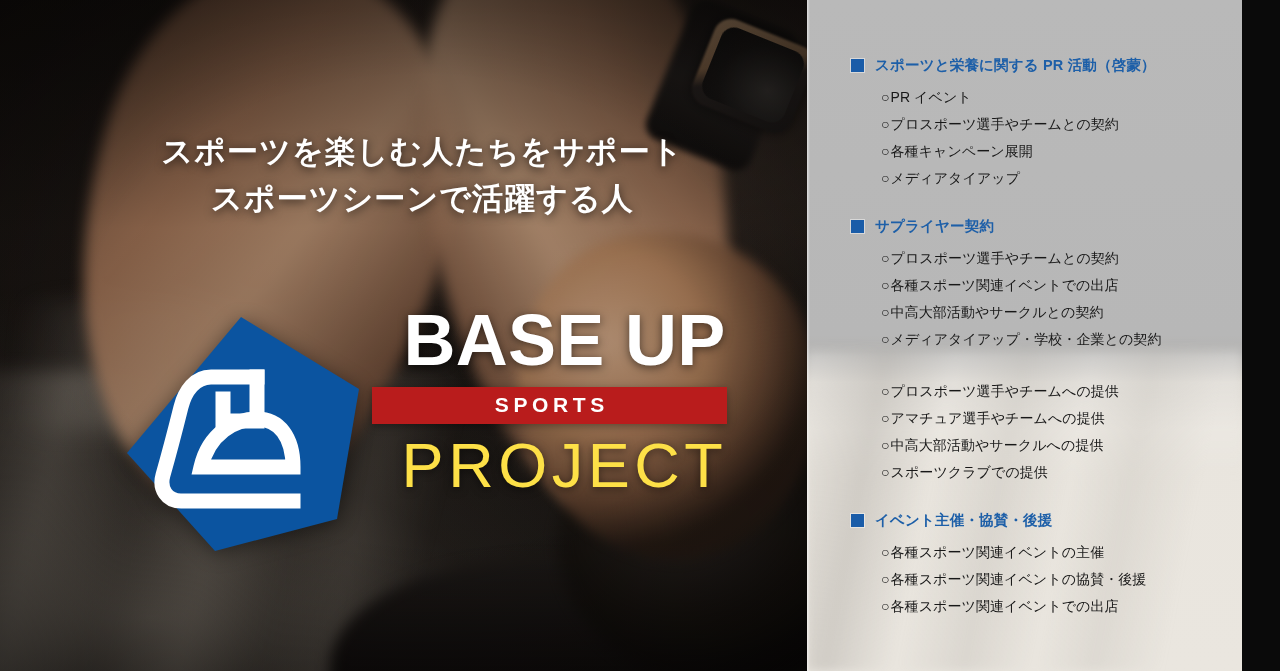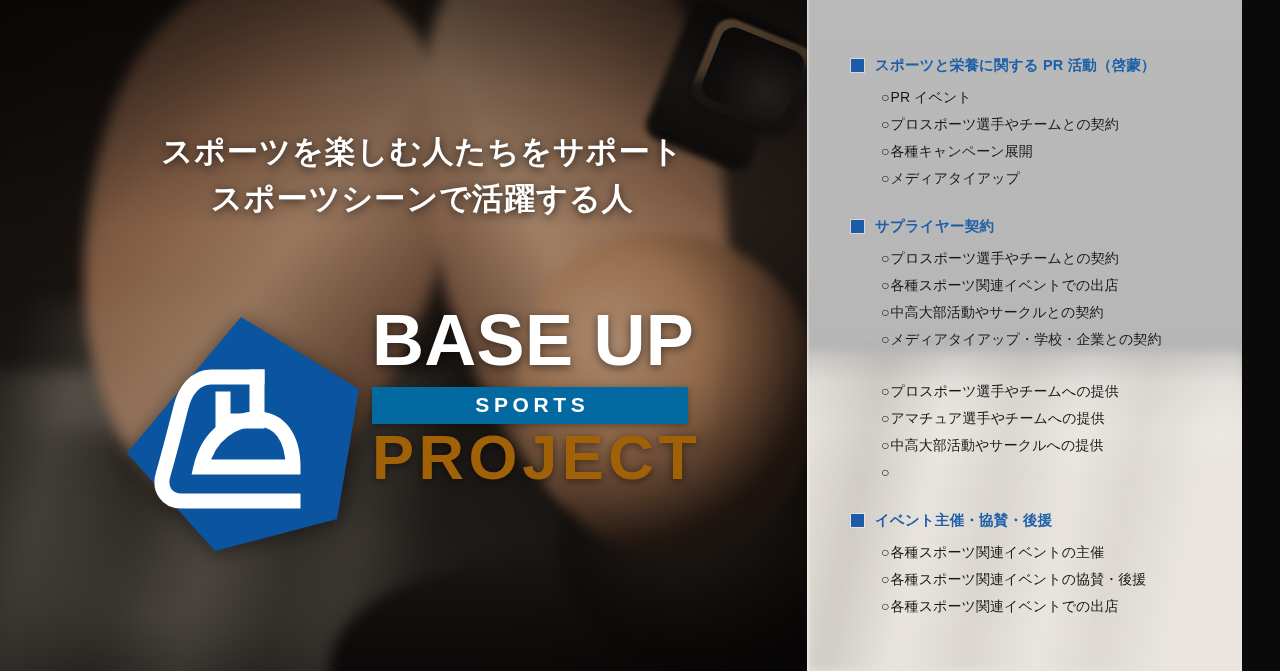--- a/index.html
+++ b/index.html
@@ -123,37 +123,37 @@
 
   
   .lockup{ position:absolute; left:0; top:305px; width:845px; height:250px; }
 
   .logo-mark{
     position:absolute; left:123px; top:10px; width:240px; height:238px;
   }
   .logo-mark svg{ display:block; width:100%; height:100%;
     filter:drop-shadow(0 3px 10px rgba(0,0,0,.45)); }
 
-  .wordmark{ position:absolute; left:372px; top:0; width:385px; }
+  .wordmark{ position:absolute; left:372px; top:0; width:385px;text-align:center; }
   .wm-main{
     color:#fff; font-weight:700; font-size:72px; line-height:.98;
     letter-spacing:.004em; white-space:nowrap;
     text-shadow:0 2px 10px rgba(0,0,0,.55);
   }
   .wm-bar{
-    margin-top:11px; width:316px; height:37px;
-    background:#0369a1; display:flex; align-items:center; justify-content:center;
+    margin-top:11px; width:355px; height:37px;
+    background:#b91c1c; display:flex; align-items:center; justify-content:center;
     box-shadow:0 2px 8px rgba(0,0,0,.35);
   }
   .wm-bar span{
     color:#fff; font-weight:700; font-size:21px; letter-spacing:.22em;
     text-indent:.22em;
   }
   .wm-sub{
-    margin-top:0; color:#a16207; font-weight:700; font-size:63px; line-height:1.06;
+    margin-top:8px; color:#fde047; font-weight:400; font-size:63px; line-height:1.06;
     letter-spacing:.072em; white-space:nowrap;
     text-shadow:0 2px 9px rgba(0,0,0,.5);
   }
 
   
   #panel{
     position:absolute; left:807px; top:0; width:435px; height:671px;
     overflow:hidden;
     background:linear-gradient(180deg,#b9b9b9 0%,#b7b7b7 50%,#b4b3b1 52.5%,#dcd8d1 57%,#e9e5de 64%,#eae6df 100%);
   }
@@ -315,20 +315,21 @@
             <li class="item">
               <span class="item-circle">○</span>
               <span>アマチュア選手やチームへの提供</span>
             </li>
             <li class="item">
               <span class="item-circle">○</span>
               <span>中高大部活動やサークルへの提供</span>
             </li>
             <li class="item">
               <span class="item-circle">○</span>
+              <span>スポーツクラブでの提供</span>
             </li>
           </ul>
         </div>
         <div class="section">
           <div class="sec-head">
             <span class="sec-square"></span>
             <span class="sec-title">イベント主催・協賛・後援</span>
           </div>
           <ul class="items">
             <li class="item">

